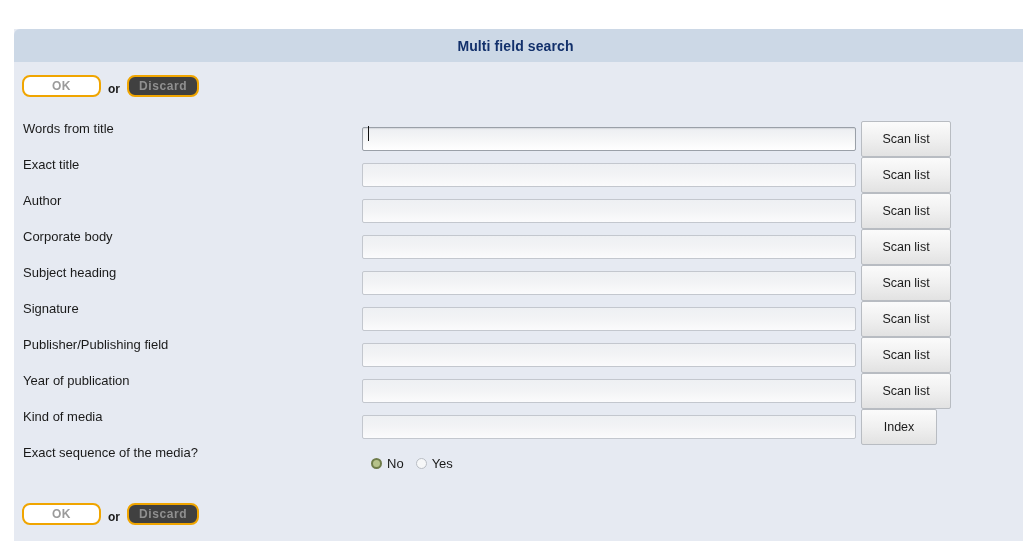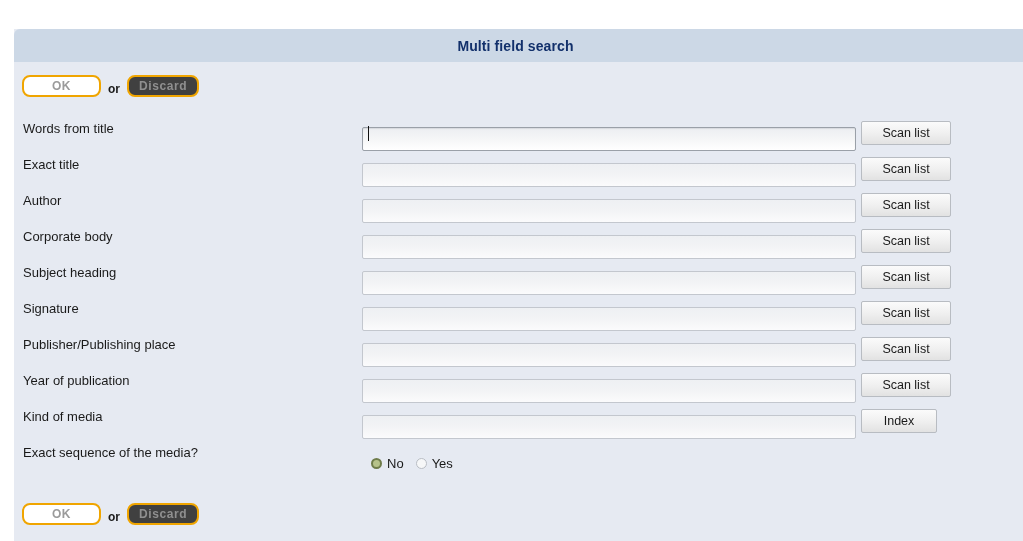--- a/index.html
+++ b/index.html
@@ -130,21 +130,21 @@
   }
   .caret {
     position: absolute;
     left: 376px;
     width: 1px;
     height: 15px;
     background: #111111;
   }
 
   .gray-button {
-    height: 24px;
+    height: 36px;
     box-sizing: border-box;
     margin-left: 5px;
     border: 1px solid #b8bcc2;
     border-radius: 2px;
     background: linear-gradient(to bottom, #fbfbfb 0%, #f0f0f0 50%, #e2e2e2 100%);
     font-family: "Liberation Sans", sans-serif;
     font-size: 12.5px;
     color: #1a1a1a;
     display: inline-flex;
     align-items: center;
@@ -239,21 +239,21 @@
         <button class="gray-button scan">Scan list</button>
       </div>
       <div class="form-row">
         <div class="row-label">Signature</div>
         <div class="field-cell" style="position: relative;">
           <input type="text" class="text-input" value="" placeholder="" style="">
         </div>
         <button class="gray-button scan">Scan list</button>
       </div>
       <div class="form-row">
-        <div class="row-label">Publisher/Publishing place</div>
+        <div class="row-label">Publisher/Publishing field</div>
         <div class="field-cell" style="position: relative;">
           <input type="text" class="text-input" value="" placeholder="" style="">
         </div>
         <button class="gray-button scan">Scan list</button>
       </div>
       <div class="form-row">
         <div class="row-label">Year of publication</div>
         <div class="field-cell" style="position: relative;">
           <input type="text" class="text-input" value="" placeholder="" style="">
         </div>

